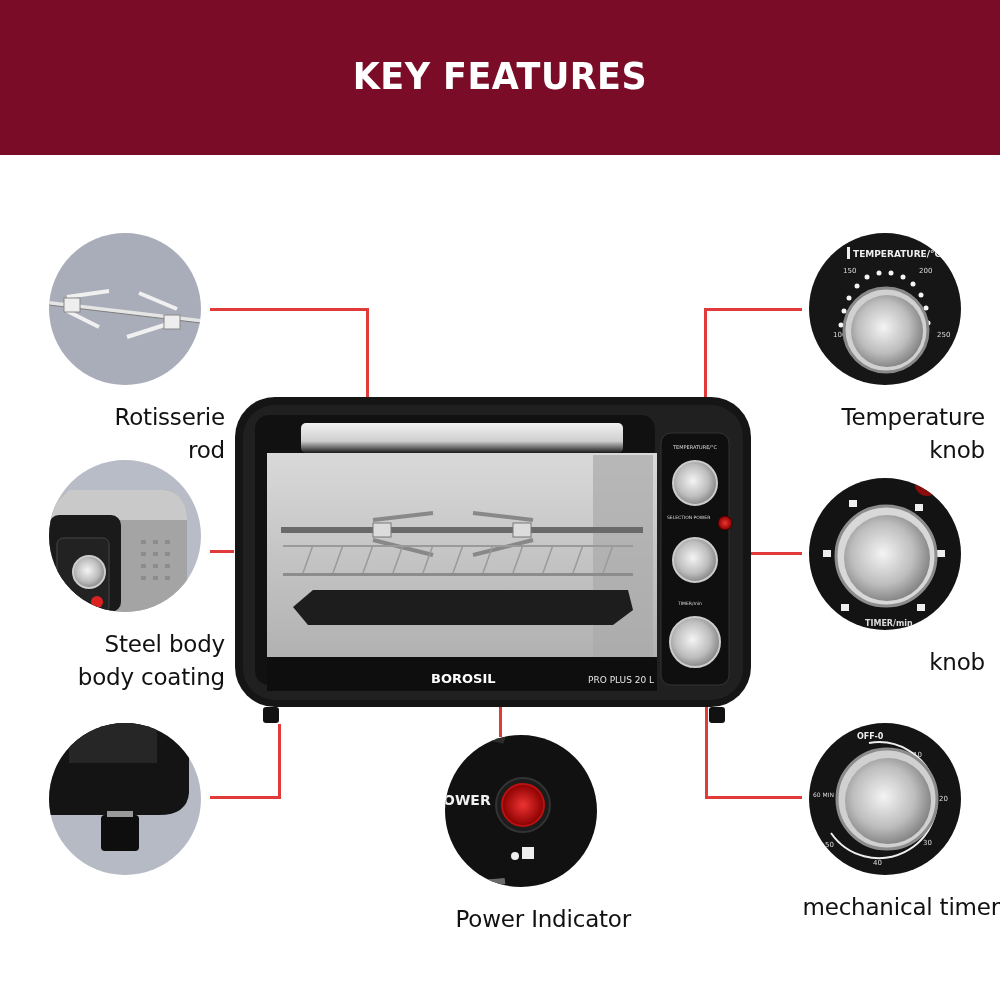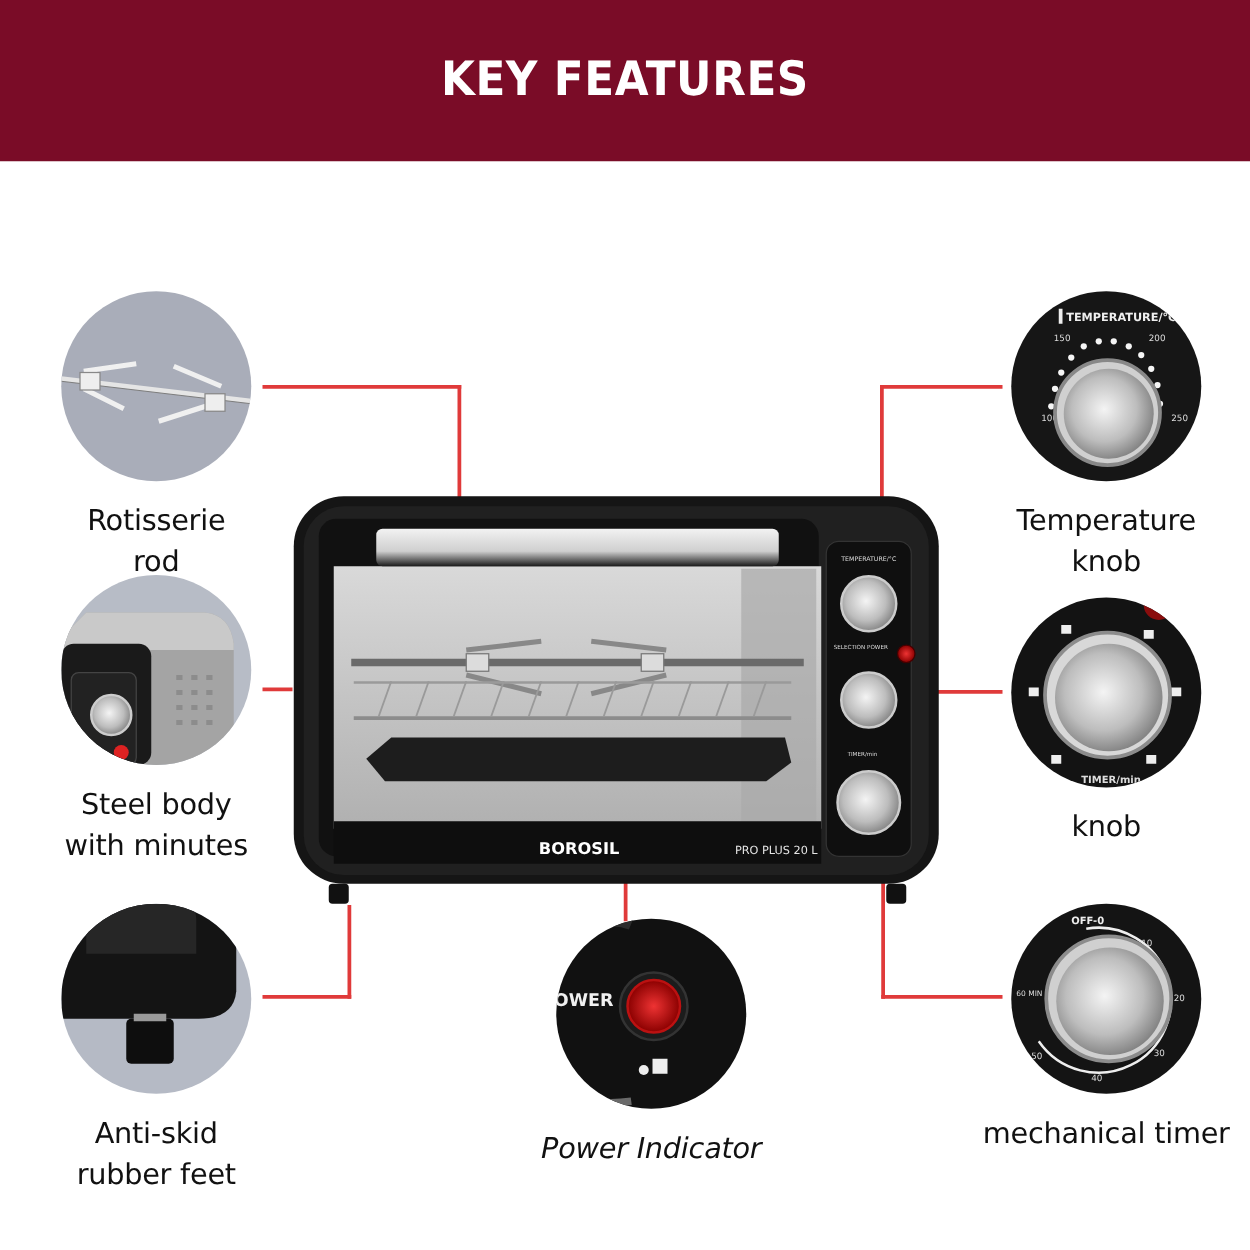--- a/index.html
+++ b/index.html
@@ -1,27 +1,27 @@
 <!DOCTYPE html>
 <html><head>
 <meta charset="utf-8">
 <style>
   html, body { margin: 0; padding: 0; }
   body { width: 1000px; height: 1000px; position: relative; background: #ffffff; overflow: hidden;
          font-family: "Liberation Sans", "DejaVu Sans", sans-serif; }
-  .banner { position: absolute; left: 0; top: 0; width: 1000px; height: 129px; background: #7a0c27;
+  .banner { position: absolute; left: 0; top: 0; width: 1000px; height: 155px; background: #7a0c27;
             display: flex; align-items: center; justify-content: center; }
   .banner-title { color: #ffffff; font-family: "DejaVu Sans", sans-serif; font-weight: bold;
                   font-size: 38px; letter-spacing: 0.5px; transform: scaleX(0.92); margin-top: -4px; }
 
   .feature { position: absolute; width: 200px; text-align: center; }
   .circle { width: 152px; height: 152px; border-radius: 50%; margin: 0 auto; position: relative; overflow: hidden; }
   .label { margin-top: 16px; font-family: "DejaVu Sans", sans-serif; font-size: 23px; line-height: 33px;
            color: #111; font-weight: normal; letter-spacing: -0.2px; }
-  .label span { display: block; }
+  .label span { display: block; text-align: right; }
 
   .line { position: absolute; background: #e03a3a; }
 
   
   .oven { position: absolute; left: 233px; top: 395px; width: 520px; height: 320px; }
 </style>
 </head>
 <body>
 
 <div class="banner">
@@ -159,36 +159,32 @@
           <rect x="104" y="104" width="5" height="4"></rect>
           <rect x="116" y="104" width="5" height="4"></rect>
         <rect x="92" y="116" width="5" height="4"></rect>
           <rect x="104" y="116" width="5" height="4"></rect>
           <rect x="116" y="116" width="5" height="4"></rect>
       </g>
     </svg>
   </div>
   <div class="label">
     <span>Steel body</span>
-    <span>with minutes</span>
+    <span>body coating</span>
   </div>
 </div>
 
 <div class="feature" style="left:25px;top:723px;">
   <div class="circle" style="background:#b5bac5;">
     <svg width="152" height="152" viewBox="0 0 152 152">
       <path d="M0 0 L140 0 L140 70 Q138 92 110 92 L0 92 Z" fill="#141414"></path>
       <path d="M20 0 L100 0 Q108 2 108 12 L108 40 L20 40 Z" fill="#262626"></path>
       <rect x="52" y="92" width="38" height="36" rx="4" fill="#0e0e0e"></rect>
       <rect x="58" y="88" width="26" height="6" fill="#9a9a9a"></rect>
     </svg>
-  </div>
-  <div class="label">
-    <span>Anti-skid</span>
-    <span>rubber feet</span>
   </div>
 </div>
 
 <div class="feature" style="left:785px;top:233px;">
   <div class="circle" style="background:#161616;">
     <svg width="152" height="152" viewBox="0 0 152 152">
       <text x="44" y="24" fill="#eee" font-size="9" font-weight="bold" font-family="DejaVu Sans, sans-serif">TEMPERATURE/°C</text>
       <rect x="38" y="14" width="3" height="12" fill="#eee"></rect>
       <text x="24" y="104" fill="#ddd" font-size="7" font-family="DejaVu Sans, sans-serif">100</text>
       <text x="34" y="40" fill="#ddd" font-size="7" font-family="DejaVu Sans, sans-serif">150</text>
@@ -265,16 +261,16 @@
     <svg width="152" height="152" viewBox="0 0 152 152">
       <path d="M20 10 Q40 -4 60 4" stroke="#2c2c2c" stroke-width="10" fill="none"></path>
       <path d="M10 140 Q30 150 60 146" stroke="#6a6a6a" stroke-width="6" fill="none"></path>
       <text x="-2" y="70" fill="#f0f0f0" font-size="14" font-weight="bold" font-family="DejaVu Sans, sans-serif">OWER</text>
       <circle cx="78" cy="70" r="27" fill="#1c1c1c" stroke="#333" stroke-width="2"></circle>
       <circle cx="78" cy="70" r="21" fill="url(#redlamp)" stroke="#b11" stroke-width="2"></circle>
       <circle cx="70" cy="121" r="4" fill="#eee"></circle>
       <rect x="77" y="112" width="12" height="12" fill="#eee"></rect>
     </svg>
   </div>
-  <div class="label" style="font-style:italic;">
+  <div class="label" style="">
     <span>Power Indicator</span>
   </div>
 </div>
 
 </body></html>

